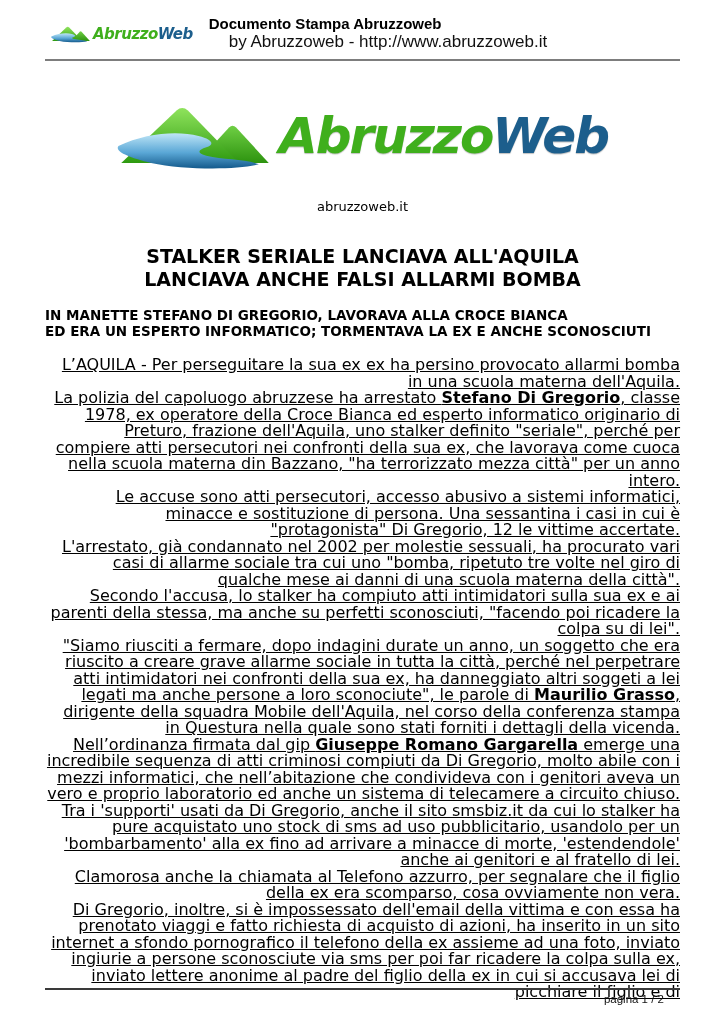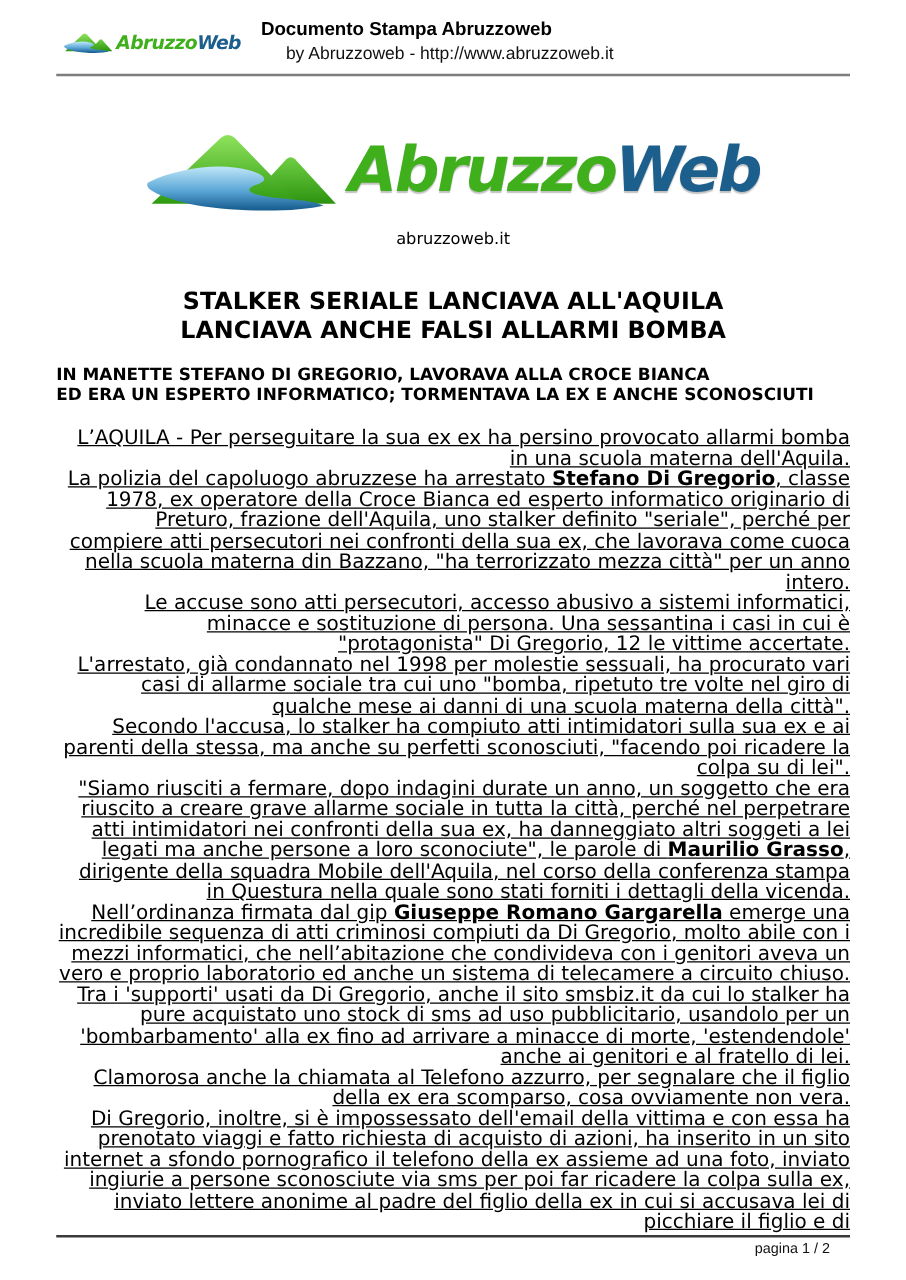--- a/index.html
+++ b/index.html
@@ -11,29 +11,29 @@
   }
   
   .print-header { display:flex; align-items:center; }
   .header-logo { display:flex; align-items:center; margin:2px 10px 0 6px; }
   .header-logo svg { width:40px; height:26px; }
   .wordmark-small { font-size:15px; font-weight:bold; font-style:italic; letter-spacing:-0.5px; white-space:nowrap; margin-left:2px; }
   .green { color:#3FAF1C; }
   .blue  { color:#1C5E8C; }
   .header-titles { margin-left:6px; font-family:"Liberation Sans", sans-serif; }
   .doc-title { font-weight:bold; font-size:15px; line-height:19px; }
-  .doc-subtitle { font-size:14px; line-height:18px; color:#111;padding-left:20px; }
+  .doc-subtitle { font-size:17px; line-height:18px; color:#111;padding-left:20px; }
   .header-rule { border:none; border-top:2px solid #7d7d7d; margin-top:8px; }
 
   
   .logo-block { display:flex; justify-content:center; align-items:center; margin-top:36px; }
   .logo-block svg { width:156px; height:78px; margin-right:6px; }
   .wordmark-large { font-size:50px; font-weight:bold; font-style:italic; letter-spacing:-2px; white-space:nowrap;
                     text-shadow:0 1px 1px rgba(0,0,0,0.25); }
-  .site-label { text-align:center; font-size:13px; margin-top:9px; }
+  .site-label { text-align:center; font-size:13px; margin-top:24px; }
 
   
   .headline { text-align:center; font-weight:bold; font-size:19px; line-height:23px; margin-top:31px; }
   .subheadline { text-align:left; font-weight:bold; font-size:13.5px; line-height:15.5px; margin-top:17px; }
 
   
   .article-body { margin-top:18px; font-size:16px; line-height:16.5px; text-align:right;text-decoration:underline; }
   .article-body p { margin:0; }
   .article-body p + p { }
   .article-body b { font-weight:bold; }
@@ -94,21 +94,21 @@
   </h1>
   <h2 class="subheadline">
     <div>IN MANETTE STEFANO DI GREGORIO, LAVORAVA ALLA CROCE BIANCA</div>
     <div>ED ERA UN ESPERTO INFORMATICO; TORMENTAVA LA EX E ANCHE SCONOSCIUTI</div>
   </h2>
 
   <div class="article-body" id="article-body">
       <p><span>L’AQUILA - Per perseguitare la sua ex ex ha persino provocato allarmi bomba in una scuola materna dell'Aquila.</span></p>
       <p><span>La polizia del capoluogo abruzzese ha arrestato </span><b>Stefano Di Gregorio</b><span>, classe 1978, ex operatore della Croce Bianca ed esperto informatico originario di Preturo, frazione dell'Aquila, uno stalker definito "seriale", perché per compiere atti persecutori nei confronti della sua ex, che lavorava come cuoca nella scuola materna din Bazzano, "ha terrorizzato mezza città" per un anno intero.</span></p>
       <p><span>Le accuse sono atti persecutori, accesso abusivo a sistemi informatici, minacce e sostituzione di persona. Una sessantina i casi in cui è "protagonista" Di Gregorio, 12 le vittime accertate.</span></p>
-      <p><span>L'arrestato, già condannato nel 1998 per molestie sessuali, ha procurato vari casi di allarme sociale tra cui uno "bomba, ripetuto tre volte nel giro di qualche mese ai danni di una scuola materna della città".</span></p>
+      <p><span>L'arrestato, già condannato nel 2002 per molestie sessuali, ha procurato vari casi di allarme sociale tra cui uno "bomba, ripetuto tre volte nel giro di qualche mese ai danni di una scuola materna della città".</span></p>
       <p><span>Secondo l'accusa, lo stalker ha compiuto atti intimidatori sulla sua ex e ai parenti della stessa, ma anche su perfetti sconosciuti, "facendo poi ricadere la colpa su di lei".</span></p>
       <p><span>"Siamo riusciti a fermare, dopo indagini durate un anno, un soggetto che era riuscito a creare grave allarme sociale in tutta la città, perché nel perpetrare atti intimidatori nei confronti della sua ex, ha danneggiato altri soggeti a lei legati ma anche persone a loro sconociute", le parole di </span><b>Maurilio Grasso</b><span>, dirigente della squadra Mobile dell'Aquila, nel corso della conferenza stampa in Questura nella quale sono stati forniti i dettagli della vicenda.</span></p>
       <p><span>Nell’ordinanza firmata dal gip </span><b>Giuseppe Romano Gargarella</b><span> emerge una incredibile sequenza di atti criminosi compiuti da Di Gregorio, molto abile con i mezzi informatici, che nell’abitazione che condivideva con i genitori aveva un vero e proprio laboratorio ed anche un sistema di telecamere a circuito chiuso.</span></p>
       <p><span>Tra i 'supporti' usati da Di Gregorio, anche il sito smsbiz.it da cui lo stalker ha pure acquistato uno stock di sms ad uso pubblicitario, usandolo per un 'bombarbamento' alla ex fino ad arrivare a minacce di morte, 'estendendole' anche ai genitori e al fratello di lei.</span></p>
       <p><span>Clamorosa anche la chiamata al Telefono azzurro, per segnalare che il figlio della ex era scomparso, cosa ovviamente non vera.</span></p>
       <p><span>Di Gregorio, inoltre, si è impossessato dell'email della vittima e con essa ha prenotato viaggi e fatto richiesta di acquisto di azioni, ha inserito in un sito internet a sfondo pornografico il telefono della ex assieme ad una foto, inviato ingiurie a persone sconosciute via sms per poi far ricadere la colpa sulla ex, inviato lettere anonime al padre del figlio della ex in cui si accusava lei di picchiare il figlio e di</span></p>
     </div>
 
   <hr class="footer-rule">
   <div class="page-number">pagina 1 / 2</div>

